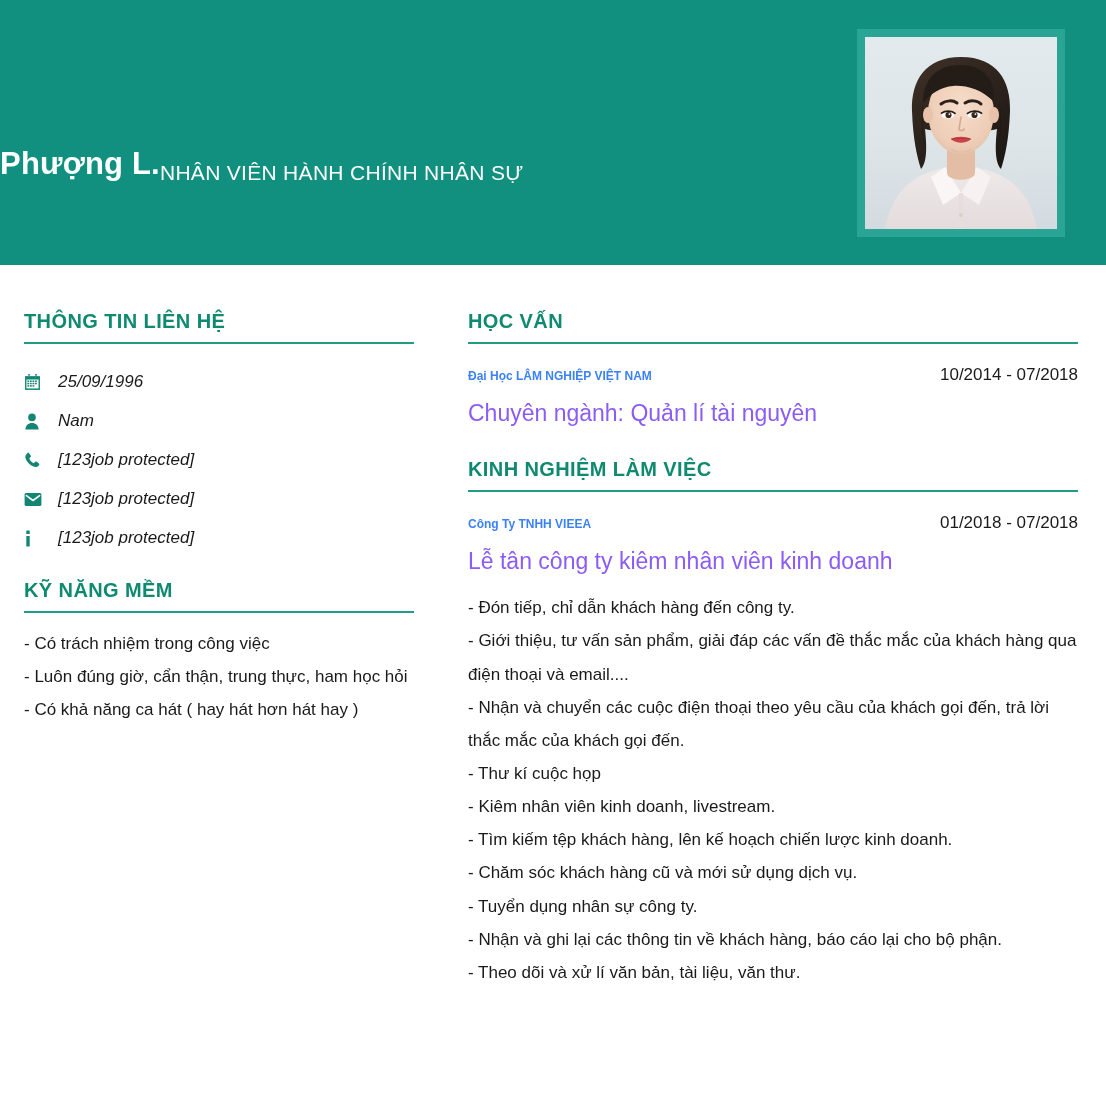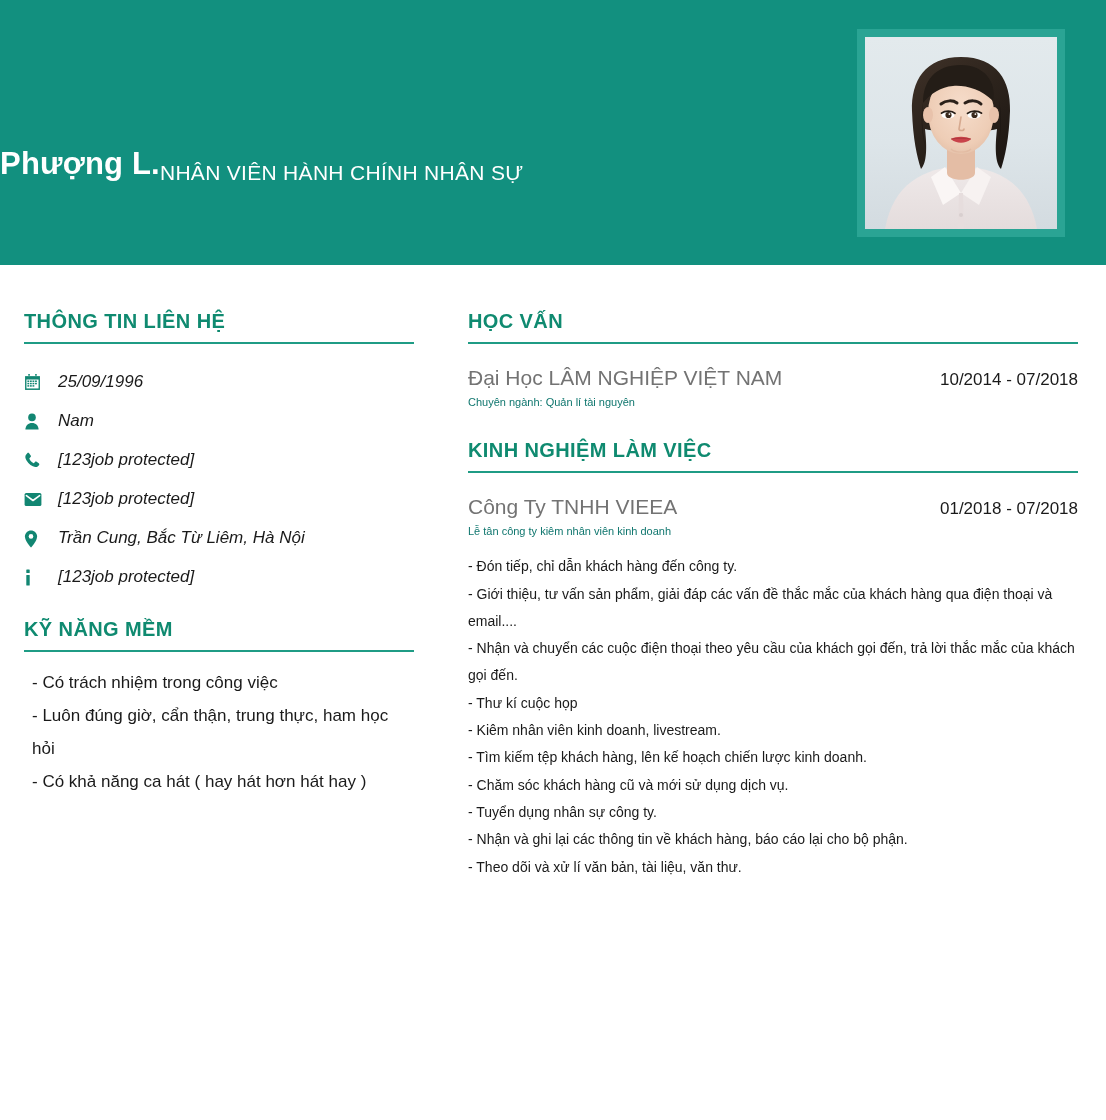--- a/index.html
+++ b/index.html
@@ -157,46 +157,46 @@
   
   .entry { margin-top: 20px; }
 
   .entry-head {
     display: flex;
     align-items: baseline;
     justify-content: space-between;
   }
 
   .entry-org {
-    font-size: 21px;
-    font-weight: normal;
-    color: #737373;
+    font-size: 12px;
+    font-weight: bold;
+    color: #3b82f6;
     line-height: 1.3;
   }
 
   .entry-date {
     font-size: 17px;
     font-weight: normal;
     color: #1a1a1a;
     line-height: 1.3;
     white-space: nowrap;
     padding-left: 14px;
   }
 
   .entry-sub {
-    margin-top: 4px;
-    font-size: 11px;
-    color: #0f766e;
+    margin-top: 12px;
+    font-size: 23px;
+    color: #8b5cf6;
     line-height: 1.35;
   }
 
   .entry-bullets { margin-top: 14px; }
 
   .bullet {
-    font-size: 14px;
+    font-size: 17px;
     color: #1a1a1a;
     line-height: 1.95;
   }
 
   .spacer-lg { height: 44px; }
   .spacer-md { height: 28px; }
 </style>
 </head>
 <body>
 
@@ -336,48 +336,39 @@
         <div class="contact-row">
           <span class="contact-icon">
             <svg width="18" height="15" viewBox="0 0 18 15" fill="currentColor">
               <rect x="0.6" y="0.9" width="16.8" height="13.2" rx="1.6"></rect>
               <path d="M2.4 3.6 L9 8.5 L15.6 3.6" stroke="#ffffff" stroke-width="1.6" fill="none" stroke-linecap="round" stroke-linejoin="round"></path>
             </svg>
           </span>
           <span class="contact-text">[123job protected]</span>
         </div>
 
-        <div class="contact-row">
-          <span class="contact-icon">
-            <svg width="14" height="18" viewBox="0 0 14 18" fill="currentColor">
-              <path d="M7 0.4C3.6 0.4 0.9 3.1 0.9 6.5c0 4.6 6.1 11.1 6.1 11.1s6.1-6.5 6.1-11.1C13.1 3.1 10.4.4 7 .4z"></path>
-              <circle cx="7" cy="6.4" r="2.3" fill="#ffffff"></circle>
-            </svg>
-          </span>
-          <span class="contact-text">Trần Cung, Bắc Từ Liêm, Hà Nội</span>
-        </div>
 
         <div class="contact-row">
           <span class="contact-icon">
             <svg width="8" height="17" viewBox="0 0 8 17" fill="currentColor">
               <rect x="2.3" y="0.6" width="3.4" height="3.4" rx="0.5"></rect>
               <rect x="2.3" y="6" width="3.4" height="10.4" rx="0.5"></rect>
             </svg>
           </span>
           <span class="contact-text">[123job protected]</span>
         </div>
 
       </div>
     </div>
 
     <div class="section skills-block">
       <div class="section-title">KỸ NĂNG MỀM</div>
       <div class="section-rule"></div>
 
-      <div style="margin-top:14px;margin-left:8px;">
+      <div style="margin-top:14px;">
         <div class="skill-line">- Có trách nhiệm trong công việc</div>
         <div class="skill-line">- Luôn đúng giờ, cẩn thận, trung thực, ham học hỏi</div>
         <div class="skill-line">- Có khả năng ca hát ( hay hát hơn hát hay )</div>
       </div>
     </div>
 
   </div>
 
   <div class="col-right">
 

